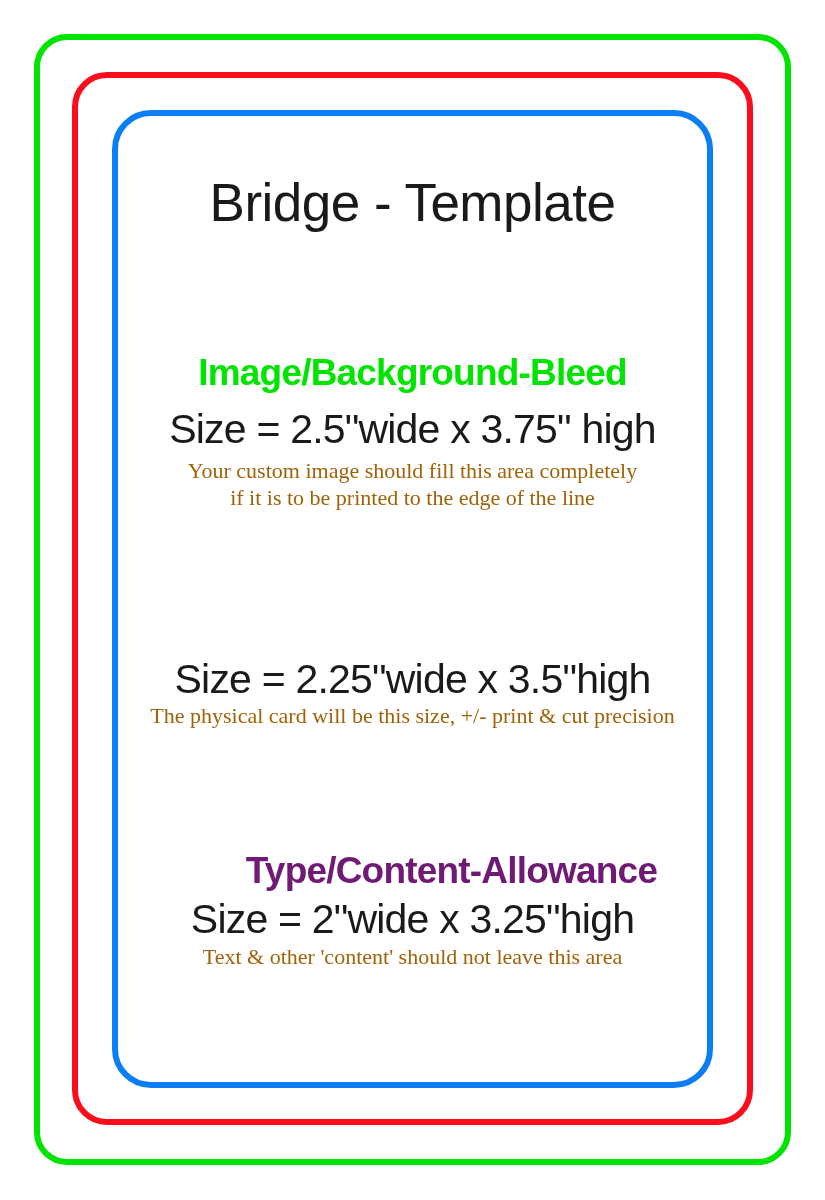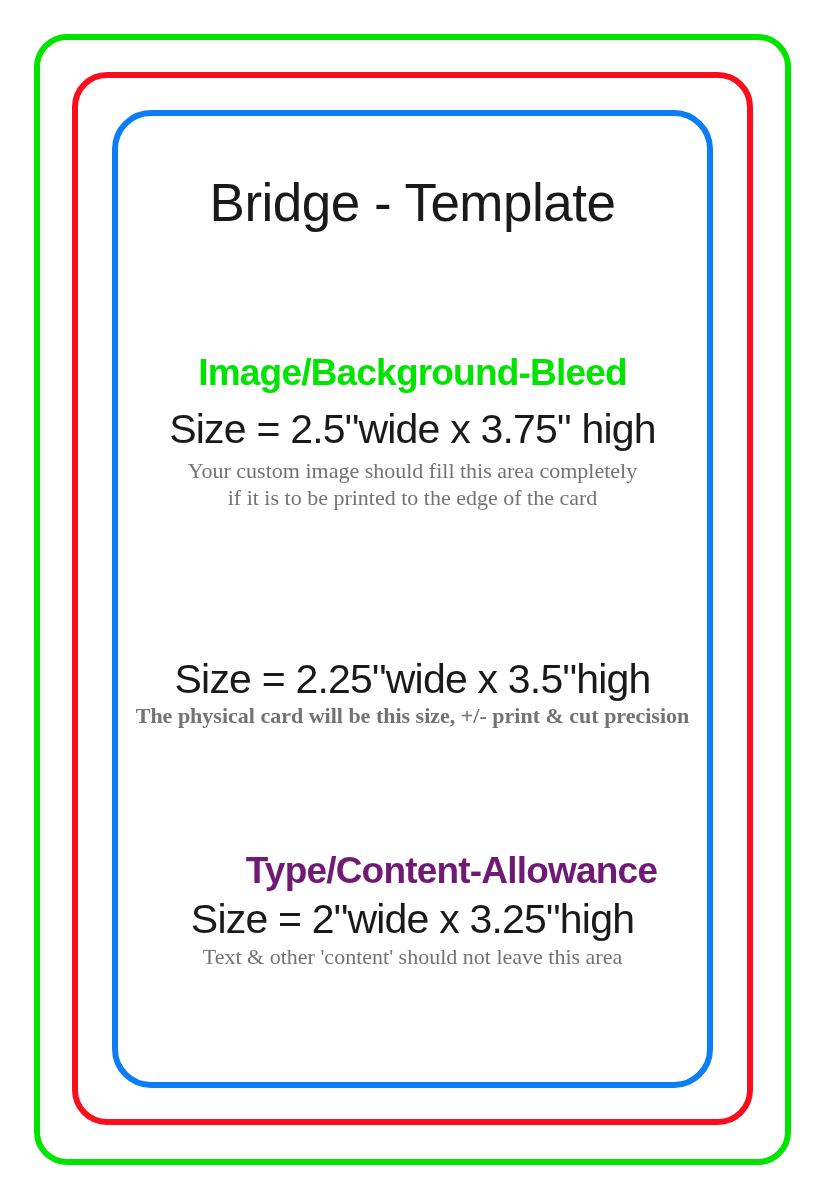--- a/index.html
+++ b/index.html
@@ -57,30 +57,30 @@
     font-family: "Liberation Sans", sans-serif;
     font-weight: 400;
     font-size: 41px;
     letter-spacing: -0.8px;
     color: #1a1a1a;
   }
   .section-desc {
     font-family: "Liberation Serif", serif;
     font-weight: 400;
     font-size: 22px;
-    color: #737373;
+    color: #a16207;
     line-height: 1.22;
   }
   .bleed-heading { top: 354px; color: #00e400; }
   .bleed-size   { top: 409px; }
   .bleed-desc   { top: 458px; }
 
   .cut-heading { top: 612px; color: #fc0d1b; }
   .cut-size    { top: 659px; }
-  .cut-desc    { top: 703px; font-weight: bold; }
+  .cut-desc    { top: 703px; }
 
   .type-heading { top: 852px; color: #701a75; margin-left: 39px; }
   .type-size    { top: 899px; }
   .type-desc    { top: 944px; }
 </style>
 </head>
 <body>
 
 <div id="card-template">
 
@@ -91,21 +91,21 @@
   </svg>
 
   <div class="text-layer">
 
     <div class="block card-title">Bridge - Template</div>
 
     <div class="block section-heading bleed-heading">Image/Background-Bleed</div>
     <div class="block section-size bleed-size">Size = 2.5"wide x 3.75" high</div>
     <div class="block section-desc bleed-desc">
       <div>Your custom image should fill this area completely</div>
-      <div>if it is to be printed to the edge of the card</div>
+      <div>if it is to be printed to the edge of the line</div>
     </div>
 
     <div class="block section-size cut-size">Size = 2.25"wide x 3.5"high</div>
     <div class="block section-desc cut-desc">
       <div>The physical card will be this size, +/- print &amp; cut precision</div>
     </div>
 
     <div class="block section-heading type-heading">Type/Content-Allowance</div>
     <div class="block section-size type-size">Size = 2"wide x 3.25"high</div>
     <div class="block section-desc type-desc">

